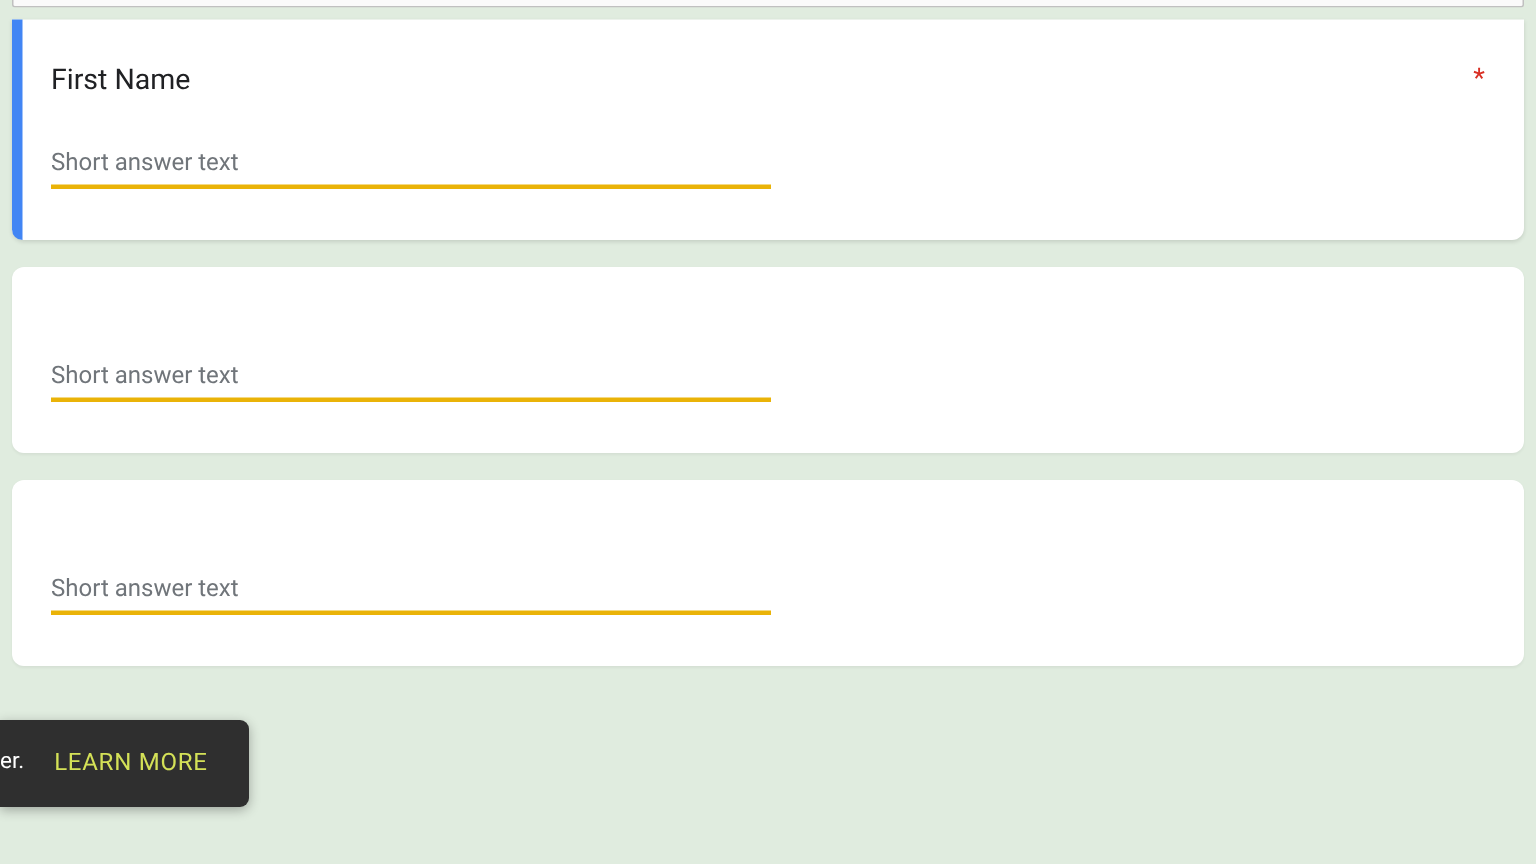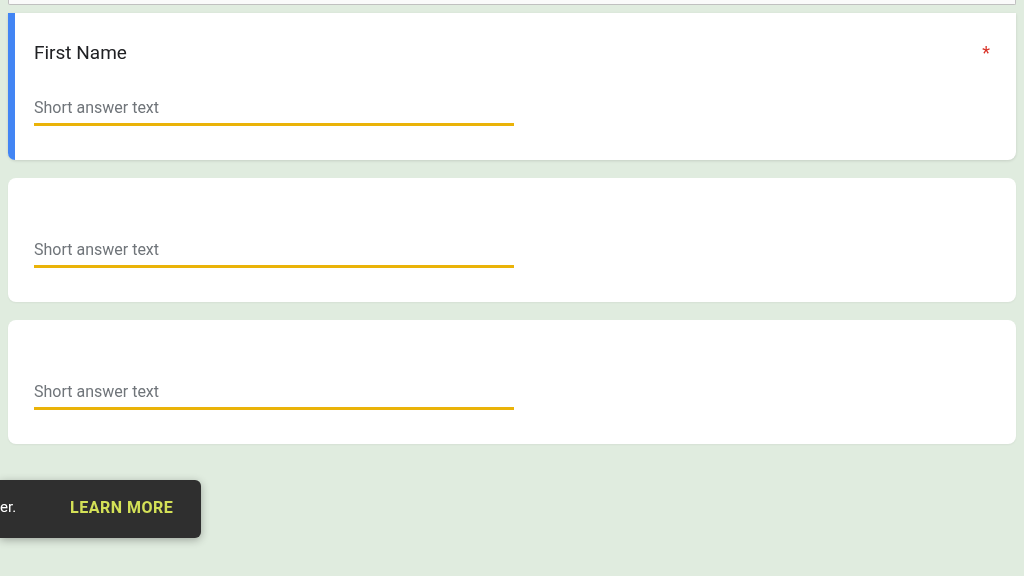--- a/index.html
+++ b/index.html
@@ -108,23 +108,23 @@
       z-index: 100;
       height: 58px;
     }
     .popup-text {
       font-size: 15px;
       color: #fff;
     }
     .popup-button {
       color: #d4e157;
       font-size: 16px;
-      font-weight: 700;
+      font-weight: 400;
       letter-spacing: 0.5px;
-      margin-left: 54px;
+      margin-left: 20px;
       cursor: pointer;
     }
   </style>
 </head>
 <body>
 
 <div class="top-edge"></div>
 
 <div class="form-container">
 

